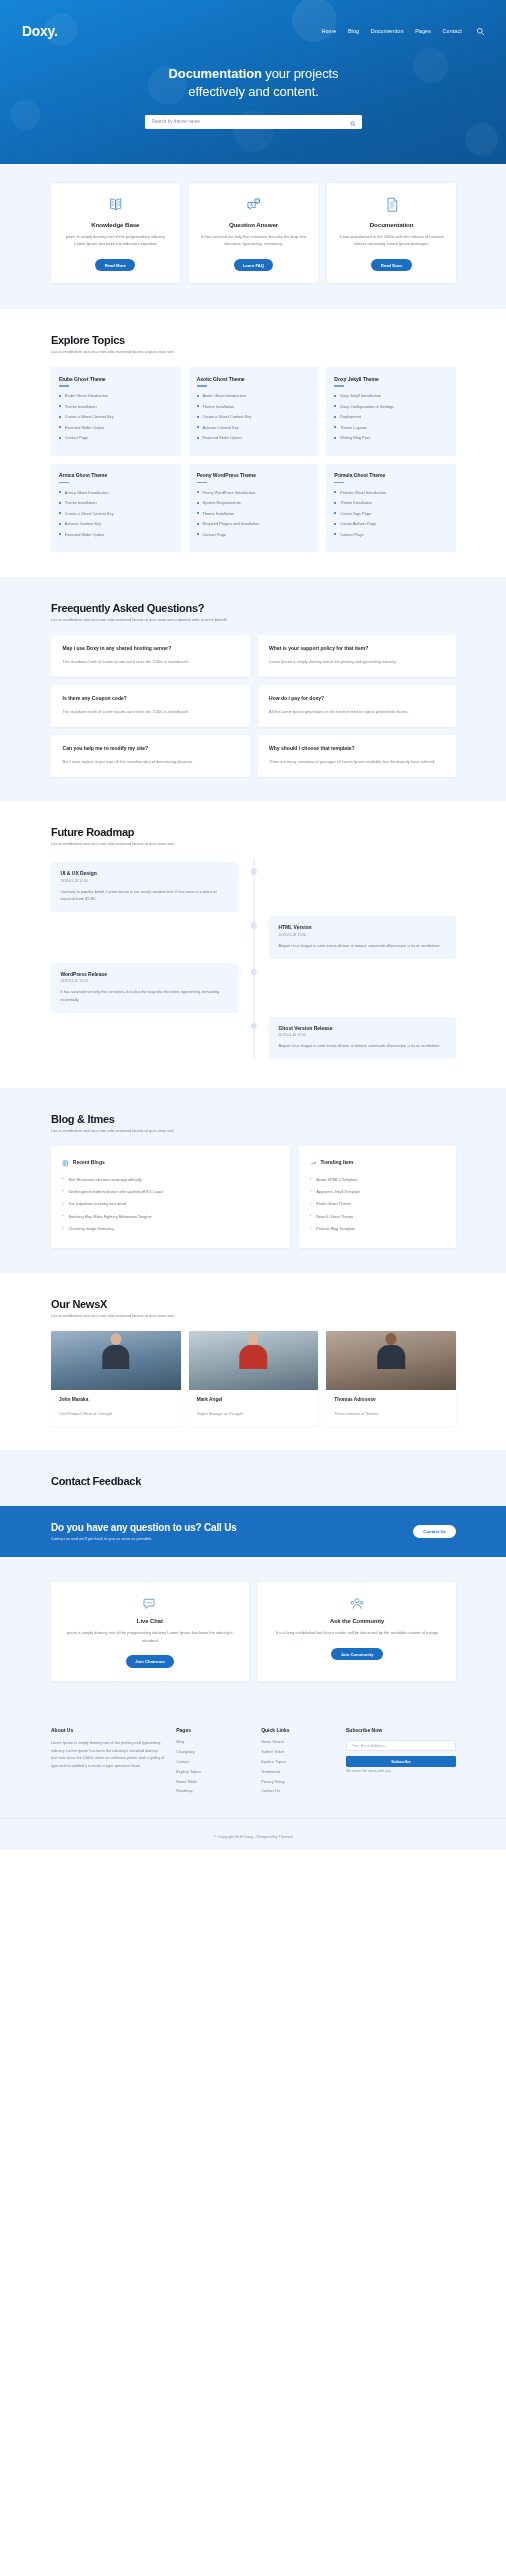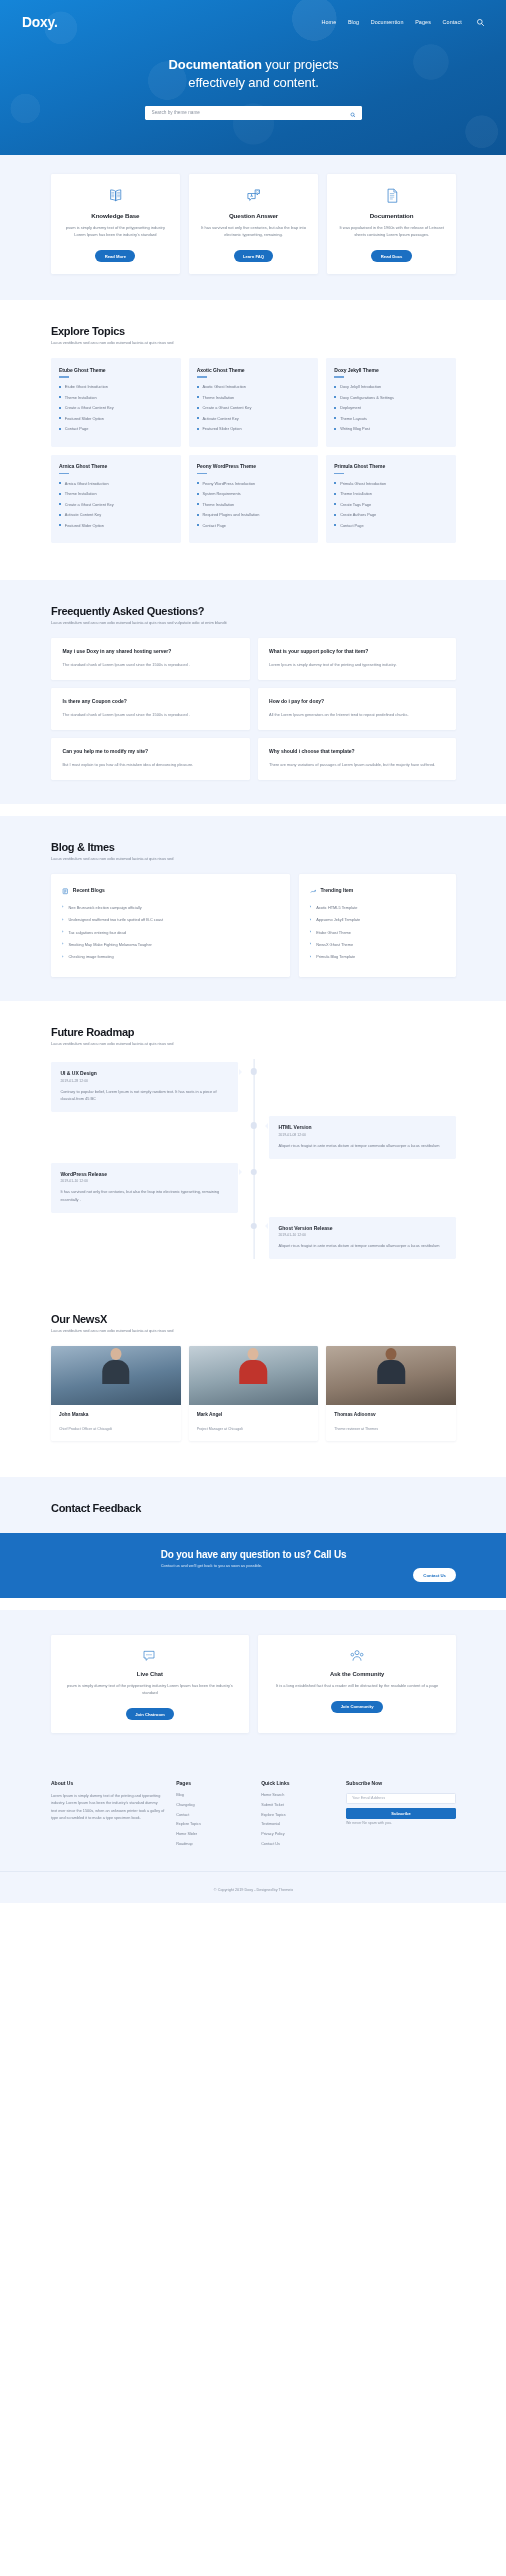--- a/index.html
+++ b/index.html
@@ -10,21 +10,21 @@
     color: #2b2f38;
     -webkit-font-smoothing: antialiased;
   }
   .wrap { width: 507px; margin: 0 auto; }
   .container { width: 405px; margin: 0 auto; }
 
   
   .hero {
     position: relative;
     background: linear-gradient(160deg, #1585d8 0%, #1170bd 38%, #0f5fa4 70%, #0d5596 100%);
-    padding-top: 9px;
+    padding-top: 18px;
     padding-bottom: 35px;
     overflow: hidden;
   }
   .hero-hex {
     position: absolute; inset: 0;
     background-image:
       radial-gradient(circle at 12% 18%, rgba(255,255,255,.055) 0 16px, transparent 16.6px),
       radial-gradient(circle at 33% 52%, rgba(255,255,255,.05) 0 19px, transparent 19.5px),
       radial-gradient(circle at 62% 12%, rgba(255,255,255,.07) 0 22px, transparent 22.4px),
       radial-gradient(circle at 85% 40%, rgba(255,255,255,.045) 0 17.4px, transparent 18px),
@@ -94,21 +94,21 @@
   .btn-pill {
     display: inline-block; background: #1b6fc2; color: #fff;
     font-size: 4.2px; font-weight: 700; padding: 3.6px 9.4px;
     border-radius: 14.5px; border: 0; cursor: pointer;
     font-family: "Liberation Sans", sans-serif;
   }
 
   
   .sec { padding: 24.6px 0 24.6px; }
   .sec-white { background: #fff; }
-  .sec-tint { background: #f1f5fd; margin-top: 12px; }
+  .sec-tint { background: #f1f5fd; }
   .sec-h2 {
     font-size: 11px; font-weight: 800; color: #15181f;
     letter-spacing: -0.3px; margin-bottom: 3.6px;
   }
   .sec-sub { font-size: 4px; color: #7b8494; line-height: 1.6; margin-bottom: 11.6px; }
 
   
   .topics-grid {
     display: grid; grid-template-columns: repeat(3, 1fr);
     gap: 8px;
@@ -200,21 +200,21 @@
   .fig .head { position:absolute; left:50%; top:1.4px; transform:translateX(-50%); width:11px;height:12.3px;border-radius:50%; }
   .fig .body { position:absolute; left:50%; bottom:0; transform:translateX(-50%); width:27.5px;height:24.6px;border-radius:11.6px 11.6px 0 0; }
   .team-info { padding: 6.5px 8px 8.7px; }
   .team-info h5 { font-size: 4.8px; font-weight: 700; color: #1f242e; margin-bottom: 2.2px; }
   .team-info span { font-size: 3.6px; color: #868f9e; }
 
   
   .cta-band {
     background: #1b6fc2; padding: 16px 0;
   }
-  .cta-inner { width: 405px; margin: 0 auto; display: flex; align-items: center; flex-direction: column; }
+  .cta-inner { width: 405px; margin: 0 auto; display: flex; align-items: center; }
   .cta-text h3 { color: #fff; font-size: 10px; font-weight: 800; letter-spacing: -0.2px; margin-bottom: 3.6px; }
   .cta-text p { color: #d9e8f8; font-size: 4px; }
   .cta-btn {
     margin-left: auto; background: #fff; color: #1b6fc2;
     font-size: 4.3px; font-weight: 700; padding: 4.3px 10px; border-radius: 14.5px;
     border: 0; cursor: pointer; font-family: "Liberation Sans", sans-serif;
   }
 
   
   .chat-grid { display: grid; grid-template-columns: 1fr 1fr; gap: 9.4px; }
@@ -460,20 +460,67 @@
           <p>But I must explain to you how all this mistaken idea of denouncing pleasure.</p>
         </div>
         <div class="faq-card">
           <h4>Why should i choose that template?</h4>
           <p>There are many variations of passages of Lorem Ipsum available, but the majority have suffered.</p>
         </div>
       </div>
     </div>
   </section>
 
+  <section class="sec sec-white">
+    <div class="container">
+      <h2 class="sec-h2">Future Roadmap</h2>
+      <p class="sec-sub">Lacus vestibulum sed arcu non odio euismod lacinia at quis risus sed</p>
+
+      <div class="timeline">
+
+        <div class="tl-row left">
+          <div class="tl-box">
+            <h5>UI &amp; UX Design</h5>
+            <div class="tl-date">2019-01-28 12:00</div>
+            <p>Contrary to popular belief, Lorem Ipsum is not simply random text. It has roots in a piece of classical.from 45 BC</p>
+          </div>
+          <span class="tl-dot"></span>
+        </div>
+
+        <div class="tl-row right">
+          <div class="tl-box">
+            <h5>HTML Version</h5>
+            <div class="tl-date">2019-01-08 12:00</div>
+            <p>Aliquet risus feugiat in ante metus dictum at tempor commodo ullamcorper a lacus vestibulum</p>
+          </div>
+          <span class="tl-dot"></span>
+        </div>
+
+        <div class="tl-row left">
+          <div class="tl-box">
+            <h5>WordPress Release</h5>
+            <div class="tl-date">2019-01-10 12:00</div>
+            <p>It has survived not only five centuries, but also the leap into electronic typesetting, remaining essentially .</p>
+          </div>
+          <span class="tl-dot"></span>
+        </div>
+
+        <div class="tl-row right">
+          <div class="tl-box">
+            <h5>Ghost Version Release</h5>
+            <div class="tl-date">2019-01-10 12:00</div>
+            <p>Aliquet risus feugiat in ante metus dictum at tempor commodo ullamcorper a lacus vestibulum</p>
+          </div>
+          <span class="tl-dot"></span>
+        </div>
+
+      </div>
+    </div>
+  </section>
+
   <section class="sec sec-tint">
     <div class="container">
       <h2 class="sec-h2">Blog &amp; Itmes</h2>
       <p class="sec-sub">Lacus vestibulum sed arcu non odio euismod lacinia at quis risus sed</p>
       <div class="blog-grid">
 
         <div class="panel">
           <div class="panel-head">
             <span>
               <svg width="6.5" height="6.5" viewBox="0 0 24 24" fill="none" stroke="#1b6fc2" stroke-width="2">
@@ -502,67 +549,20 @@
             </span>
             <h4>Trending Item</h4>
           </div>
           <ul>
             <li>Axotic HTML5 Template</li>
             <li>Appsomo Jekyll Template</li>
             <li>Etube Ghost Theme</li>
             <li>NewsX Ghost Theme</li>
             <li>Primula Blog Template</li>
           </ul>
-        </div>
-
-      </div>
-    </div>
-  </section>
-
-  <section class="sec sec-white">
-    <div class="container">
-      <h2 class="sec-h2">Future Roadmap</h2>
-      <p class="sec-sub">Lacus vestibulum sed arcu non odio euismod lacinia at quis risus sed</p>
-
-      <div class="timeline">
-
-        <div class="tl-row left">
-          <div class="tl-box">
-            <h5>UI &amp; UX Design</h5>
-            <div class="tl-date">2019-01-28 12:00</div>
-            <p>Contrary to popular belief, Lorem Ipsum is not simply random text. It has roots in a piece of classical.from 45 BC</p>
-          </div>
-          <span class="tl-dot"></span>
-        </div>
-
-        <div class="tl-row right">
-          <div class="tl-box">
-            <h5>HTML Version</h5>
-            <div class="tl-date">2019-01-08 12:00</div>
-            <p>Aliquet risus feugiat in ante metus dictum at tempor commodo ullamcorper a lacus vestibulum</p>
-          </div>
-          <span class="tl-dot"></span>
-        </div>
-
-        <div class="tl-row left">
-          <div class="tl-box">
-            <h5>WordPress Release</h5>
-            <div class="tl-date">2019-01-10 12:00</div>
-            <p>It has survived not only five centuries, but also the leap into electronic typesetting, remaining essentially .</p>
-          </div>
-          <span class="tl-dot"></span>
-        </div>
-
-        <div class="tl-row right">
-          <div class="tl-box">
-            <h5>Ghost Version Release</h5>
-            <div class="tl-date">2019-01-10 12:00</div>
-            <p>Aliquet risus feugiat in ante metus dictum at tempor commodo ullamcorper a lacus vestibulum</p>
-          </div>
-          <span class="tl-dot"></span>
         </div>
 
       </div>
     </div>
   </section>
 
   <section class="sec sec-white">
     <div class="container">
       <h2 class="sec-h2">Our NewsX</h2>
       <p class="sec-sub">Lacus vestibulum sed arcu non odio euismod lacinia at quis risus sed</p>

